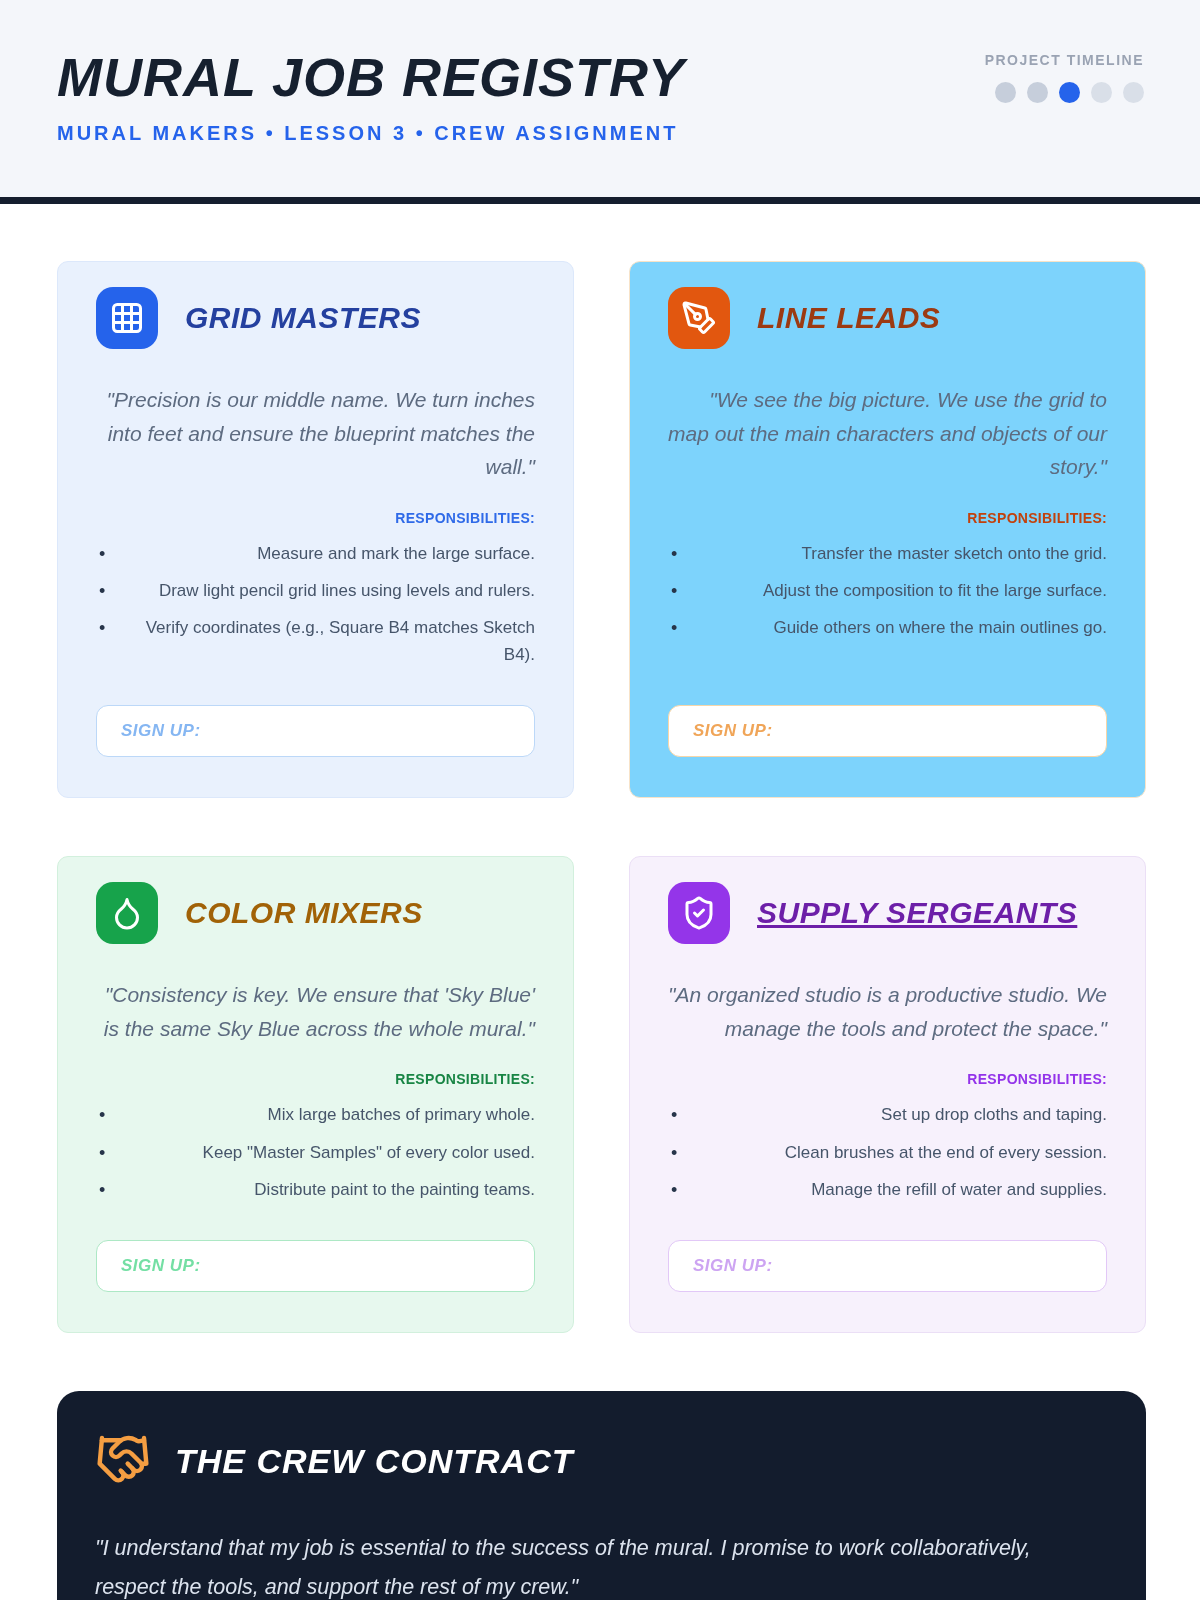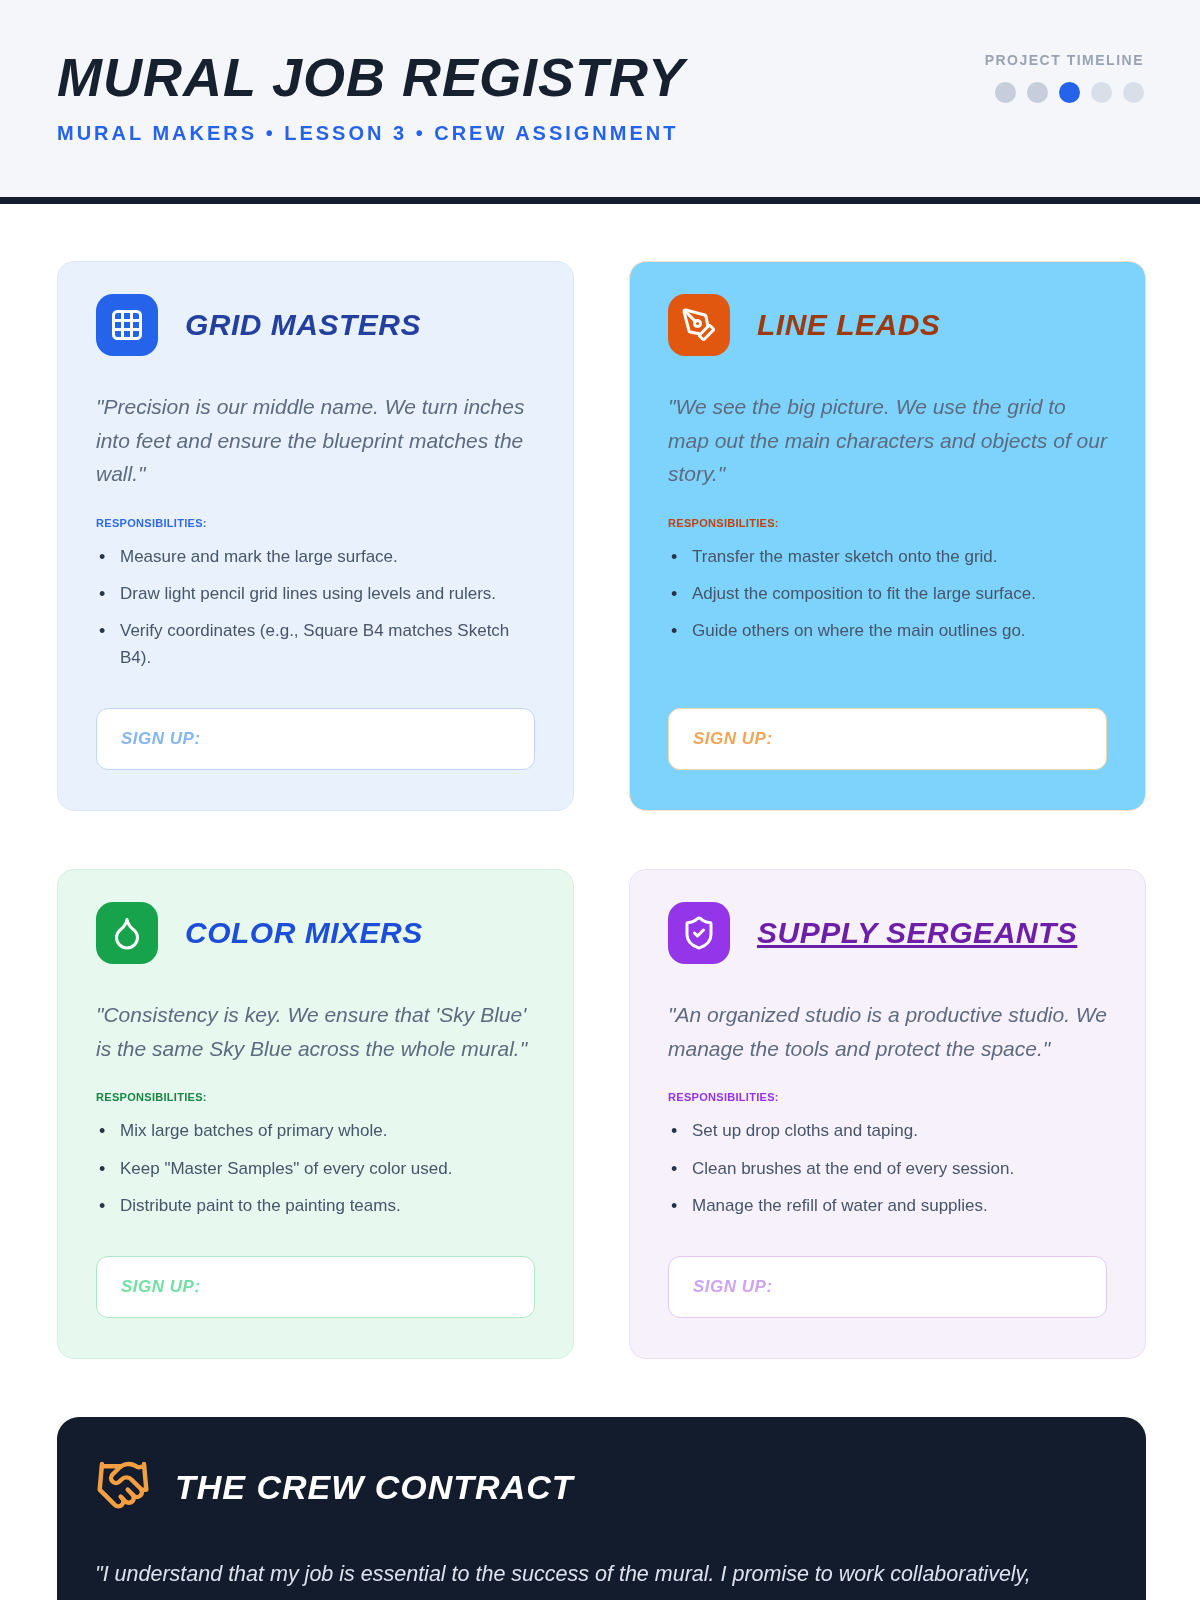--- a/index.html
+++ b/index.html
@@ -17,58 +17,58 @@
   .timeline-label { font-size:14px; font-weight:bold; color:#9aa3b3; letter-spacing:1.5px; }
   .timeline-dots { margin-top:14px; display:flex; gap:11px; justify-content:flex-end; }
   .dot { width:21px; height:21px; border-radius:50%; display:inline-block; }
   .dot.active { background:#2563eb; }
   .dot.inactive { background:#c6cedb; }
   .dot.inactive-light { background:#d9dfe8; }
 
   
   .main { padding:57px 54px 0 57px; display:grid;
     grid-template-columns:1fr 1fr; column-gap:55px; row-gap:58px; }
-  .card { border-radius:17px; border:1px solid transparent;
-    padding:32px 38px 40px 38px; display:flex; flex-direction:column; }
+  .card { border-radius:11px; border:1px solid transparent;
+    padding:25px 38px 40px 38px; display:flex; flex-direction:column;text-align:right; }
   .icon-row { display:flex; align-items:center; gap:27px; margin-bottom:34px; }
   .icon-sq { width:62px; height:62px; border-radius:17px; flex:0 0 auto;
     display:flex; align-items:center; justify-content:center; }
   .icon-sq svg { width:36px; height:36px; stroke:#ffffff; fill:none;
     stroke-width:2; stroke-linecap:round; stroke-linejoin:round; }
   .card-title { font-size:30px; font-weight:bold; font-style:italic; letter-spacing:.5px; }
   .quote { font-size:21px; font-style:italic; color:#5d6b80; line-height:1.6;
     margin-bottom:26px; }
-  .resp { font-size:11px; font-weight:bold; letter-spacing:.3px; margin-bottom:15px; }
+  .resp { font-size:14px; font-weight:bold; letter-spacing:.3px; margin-bottom:15px; }
   .bullets { list-style:none; margin-bottom:26px; }
   .bullets li { position:relative; padding-left:24px; font-size:17px;
     color:#46556a; line-height:1.55; margin-bottom:11px; }
   .bullets li::before { content:"•"; position:absolute; left:3px; top:0;
     color:#27354a; font-size:18px; }
-  .signup { margin-top:auto; height:62px; background:#ffffff; border-radius:12px;
+  .signup { margin-top:auto; height:52px; background:#ffffff; border-radius:12px;
     border:1.5px solid; display:flex; align-items:center; padding-left:24px; }
   .signup-label { font-size:17px; font-weight:bold; font-style:italic; letter-spacing:.5px; }
 
   
   .t-blue   { background:#e9f1fd; border-color:#dce8fb; }
   .t-blue .icon-sq { background:#2563eb; }
   .t-blue .card-title { color:#24409f; }
   .t-blue .resp { color:#2f6ae8; }
   .t-blue .signup { border-color:#bcd8f8; }
   .t-blue .signup-label { color:#85b6f2; }
 
   .t-orange { background:#7dd3fc; border-color:#f8e3c8; }
   .t-orange .icon-sq { background:#e2570f; }
   .t-orange .card-title { color:#9c3a12; }
   .t-orange .resp { color:#c2410c; }
   .t-orange .signup { border-color:#f7d6a8; }
   .t-orange .signup-label { color:#f0a558; }
 
   .t-green  { background:#e7f8ee; border-color:#d2f0dd; }
   .t-green .icon-sq { background:#17a34b; }
-  .t-green .card-title { color:#1d4ed8; }
+  .t-green .card-title { color:#a16207; }
   .t-green .resp { color:#188544; }
   .t-green .signup { border-color:#ade8c5; }
   .t-green .signup-label { color:#74dfa4; }
 
   .t-purple { background:#f7f1fc; border-color:#ebdff6; }
   .t-purple .icon-sq { background:#9435e9; }
   .t-purple .card-title { color:#6d1fa8;text-decoration:underline; }
   .t-purple .resp { color:#9333ea; }
   .t-purple .signup { border-color:#e2c8f7; }
   .t-purple .signup-label { color:#cda4f2; }

